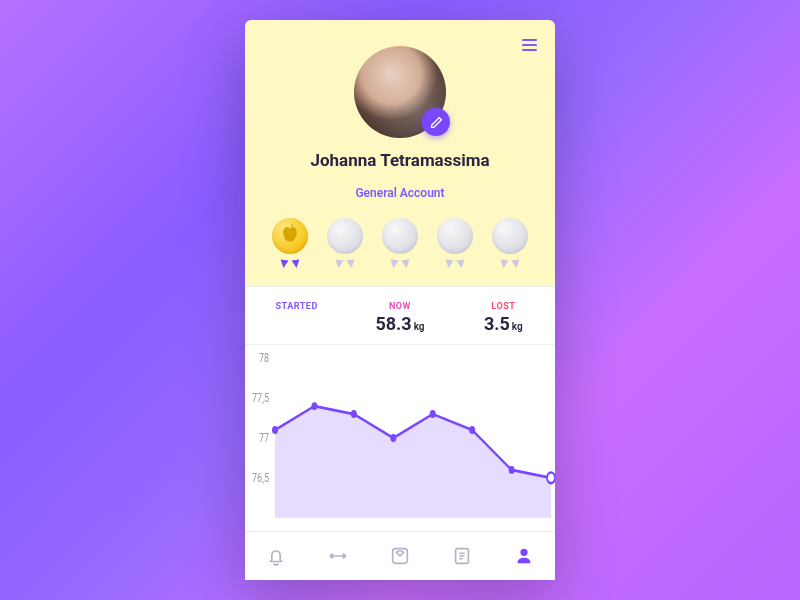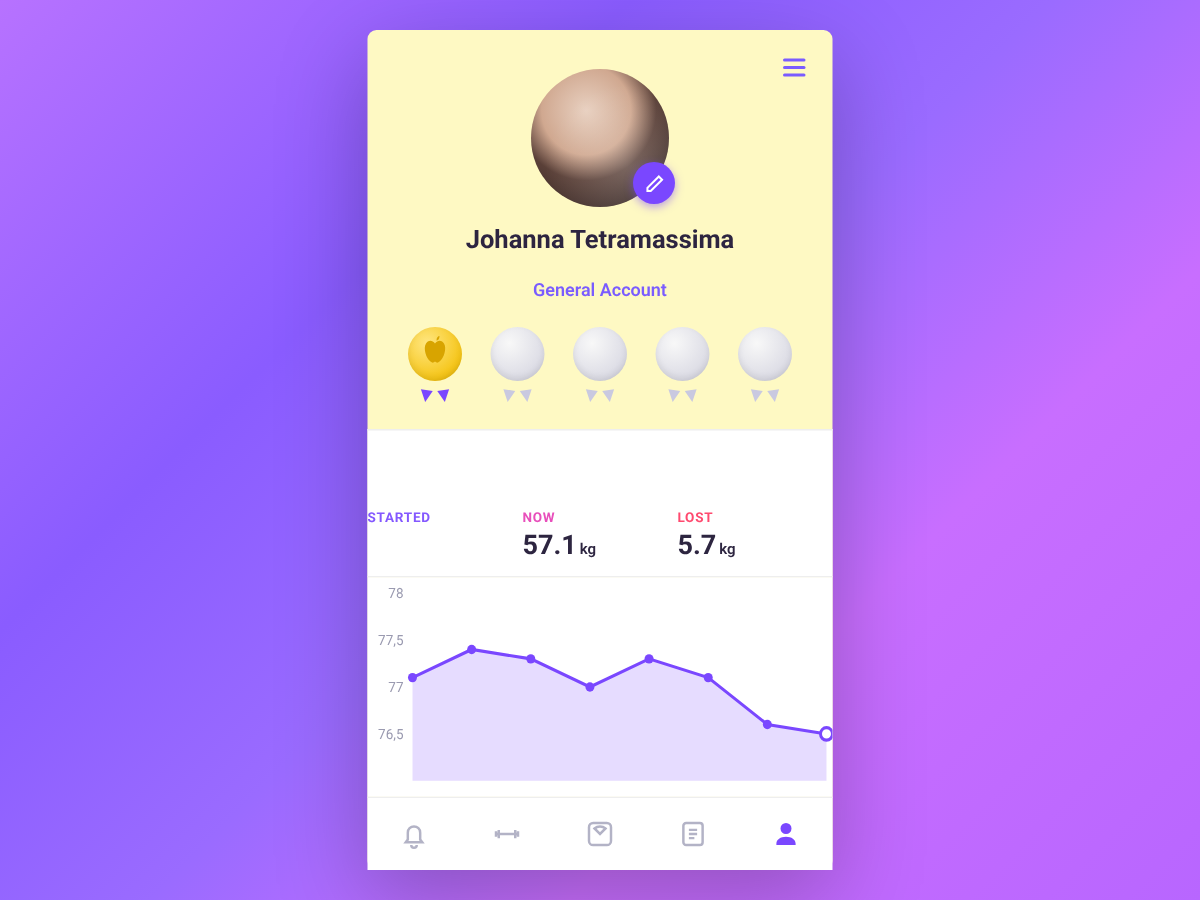--- a/index.html
+++ b/index.html
@@ -50,21 +50,21 @@
 .ribbon{
   position:absolute;left:50%;transform:translateX(-50%);bottom:0;width:0;height:0;
   border-left:4px solid transparent;border-right:4px solid transparent;border-top:8px solid #c9c9e0;
 }
 .ribbon.l{margin-left:-6px;transform:translateX(-50%) rotate(8deg);border-top-color:#c9c9e0;}
 .ribbon.r{margin-left:6px;transform:translateX(-50%) rotate(-8deg);border-top-color:#c9c9e0;}
 .medal.gold ~ .ribbon{border-top-color:#7a47ff;}
 .stats{
   background:#ffffff;margin:6px 0 0 0;display:flex;padding:14px 0 10px;border-top:1px solid #eee;border-bottom:1px solid #eee;
 }
-.stat{flex:1;margin-top:40px;}
+.stat{flex:1;text-align:center;}
 .stat-label{font-size:9px;font-weight:700;letter-spacing:.5px;}
 .stat-label.started{color:#8458ff;}
 .stat-label.now{color:#e84fbb;}
 .stat-label.lost{color:#ff4a6f;}
 .stat-value{font-size:18px;font-weight:700;color:#2d2540;margin-top:2px;}
 .stat-unit{font-size:10px;font-weight:600;color:#2d2540;margin-left:2px;}
 .chart{flex:1;background:#fff;position:relative;}
 .chart svg{position:absolute;inset:0;width:100%;height:100%;}
 .ytick{font-size:9px;fill:#9a9ab0;font-family:inherit;}
 .navbar{
@@ -128,25 +128,25 @@
         <div class="ribbon r"></div>
       </div>
   </div>
 
   <div class="stats">
     <div class="stat">
       <div class="stat-label started">STARTED</div>
     </div>
     <div class="stat">
       <div class="stat-label now">NOW</div>
-      <div class="stat-value"><span>57.1</span><span class="stat-unit">kg</span></div>
+      <div class="stat-value"><span>58.3</span><span class="stat-unit">kg</span></div>
     </div>
     <div class="stat">
       <div class="stat-label lost">LOST</div>
-      <div class="stat-value"><span>5.7</span><span class="stat-unit">kg</span></div>
+      <div class="stat-value"><span>3.5</span><span class="stat-unit">kg</span></div>
     </div>
   </div>
 
   <div class="chart">
     <svg id="chart-svg" viewBox="0 0 310 140" preserveAspectRatio="none">
         <text class="ytick" x="24" y="103" text-anchor="end">76,5</text>
         <text class="ytick" x="24" y="73" text-anchor="end">77</text>
         <text class="ytick" x="24" y="43" text-anchor="end">77,5</text>
         <text class="ytick" x="24" y="13" text-anchor="end">78</text>
         <path d="M30,130 L30,64.00000000000034 L69.42857142857143,45.99999999999966 L108.85714285714286,52.00000000000017 L148.28571428571428,70 L187.71428571428572,52.00000000000017 L227.14285714285714,64.00000000000034 L266.57142857142856,94.00000000000034 L306,100 L306,130 Z" fill="#e6dcff" stroke="none"></path>

